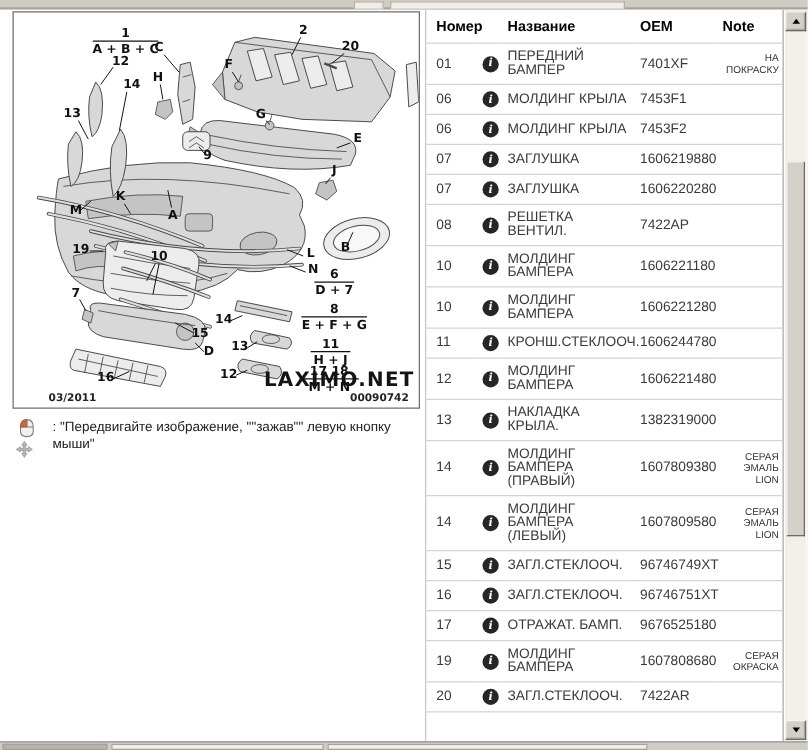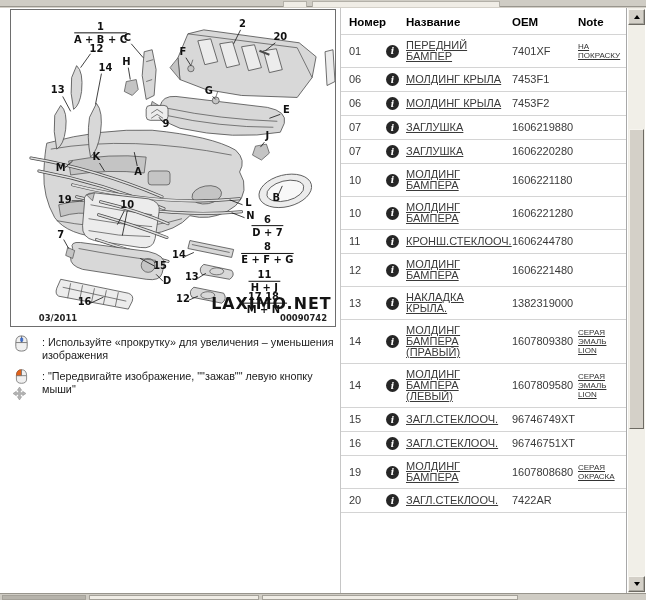--- a/index.html
+++ b/index.html
@@ -48,22 +48,22 @@
 
   
   .table-panel { position:absolute; left:340px; top:0; width:287px; height:100%;
                  border-left:1px solid #c6c6c6; border-right:1px solid #a8a8a8; background:#fff; }
   table { border-collapse:collapse; width:100%; table-layout:fixed; }
   th { font-size:11.5px; font-weight:bold; color:#000; text-align:left;
        padding:8px 3px 6px; border-bottom:1px solid #d4d4d4; }
   td { font-size:11px; color:#3a3a3a; line-height:11px; padding:5px 3px;
        border-bottom:1px solid #d4d4d4; vertical-align:middle; }
   .c-num, th.h-num { padding-left:8px; }
-  .c-name, .c-note { white-space:pre-line;text-decoration:underline; }
-  .c-note { font-size:8px; line-height:9px; color:#333; }
+  .c-name, .c-note { white-space:pre-line; }
+  .c-note { font-size:8px; line-height:9px; color:#333;text-align:right; }
   .info { width:13px; height:13px; border-radius:50%; background:#262626; color:#fff;
           font:italic bold 9px "DejaVu Serif",serif; display:inline-flex;
           align-items:center; justify-content:center; }
 
   
   .vscroll { position:absolute; left:628px; top:0; width:17px; height:585px; background:#f1efe8; }
   .sb-btn { position:absolute; left:0; width:17px; height:16px; background:#d4d0c8;
             border:1px solid; border-color:#f6f4ee #6d6a63 #6d6a63 #f6f4ee;
             box-shadow:inset -1px -1px 0 #aaa8a0; display:flex; align-items:center; justify-content:center; }
   .sb-up { top:1px; } .sb-down { bottom:1px; }
@@ -281,30 +281,20 @@
 
           <text class="dsmall" x="28" y="313">03/2011</text>
           <text class="dsmall" x="318" y="313" text-anchor="end">00090742</text>
           <text class="wmark" x="262" y="301">LAXIMO.NET</text>
         </svg>
       </div>
 
       <div class="help">
         <div class="help-row">
           <div class="help-ico">
-            <svg class="micon" width="19" height="19" viewBox="0 0 20 20">
-              <path d="M10,2 Q16,2 16,9 L16,13 Q16,18 10,18 Q4,18 4,13 L4,9 Q4,2 10,2 Z" fill="#f0f0f0" stroke="#7a7a7a"></path>
-              <path d="M10,2 L10,9 M4,9 L16,9" stroke="#7a7a7a" fill="none"></path>
-              <rect x="9" y="4" width="2.4" height="4" rx="1" fill="#3b6fd4" stroke="#2a4f9e" stroke-width=".5"></rect>
-            </svg>
-          </div>
-          <div class="help-text">: Используйте «прокрутку» для увеличения – уменьшения изображения</div>
-        </div>
-        <div class="help-row">
-          <div class="help-ico">
             <svg class="micon" width="19" height="17" viewBox="0 0 20 20">
               <path d="M10,2 Q16,2 16,9 L16,13 Q16,18 10,18 Q4,18 4,13 L4,9 Q4,2 10,2 Z" fill="#f0f0f0" stroke="#7a7a7a"></path>
               <path d="M10,2 Q4,2 4,9 L10,9 Z" fill="#e2621b" stroke="#a84a15" stroke-width=".6"></path>
               <path d="M10,2 L10,9 M4,9 L16,9" stroke="#7a7a7a" fill="none"></path>
             </svg>
             <svg class="micon" width="15" height="15" viewBox="0 0 14 14">
               <path d="M7,1 L9,4 L7.8,4 L7.8,6.2 L10,6.2 L10,5 L13,7 L10,9 L10,7.8 L7.8,7.8 L7.8,10 L9,10 L7,13 L5,10 L6.2,10 L6.2,7.8 L4,7.8 L4,9 L1,7 L4,5 L4,6.2 L6.2,6.2 L6.2,4 L5,4 Z" fill="#b5b5b5" stroke="#8d8d8d" stroke-width=".5"></path>
             </svg>
           </div>
           <div class="help-text">: "Передвигайте изображение, ""зажав"" левую кнопку мыши"</div>
@@ -362,20 +352,27 @@
               <td class="c-note"></td>
             </tr>
             <tr>
               <td class="c-num">07</td>
               <td class="c-ico"><span class="info">i</span></td>
               <td class="c-name">ЗАГЛУШКА</td>
               <td class="c-oem">1606220280</td>
               <td class="c-note"></td>
             </tr>
             <tr>
+              <td class="c-num">08</td>
+              <td class="c-ico"><span class="info">i</span></td>
+              <td class="c-name">РЕШЕТКА ВЕНТИЛ.</td>
+              <td class="c-oem">7422AP</td>
+              <td class="c-note"></td>
+            </tr>
+            <tr>
               <td class="c-num">10</td>
               <td class="c-ico"><span class="info">i</span></td>
               <td class="c-name">МОЛДИНГ
 БАМПЕРА</td>
               <td class="c-oem">1606221180</td>
               <td class="c-note"></td>
             </tr>
             <tr>
               <td class="c-num">10</td>
               <td class="c-ico"><span class="info">i</span></td>
@@ -433,20 +430,27 @@
               <td class="c-ico"><span class="info">i</span></td>
               <td class="c-name">ЗАГЛ.СТЕКЛООЧ.</td>
               <td class="c-oem">96746749XT</td>
               <td class="c-note"></td>
             </tr>
             <tr>
               <td class="c-num">16</td>
               <td class="c-ico"><span class="info">i</span></td>
               <td class="c-name">ЗАГЛ.СТЕКЛООЧ.</td>
               <td class="c-oem">96746751XT</td>
+              <td class="c-note"></td>
+            </tr>
+            <tr>
+              <td class="c-num">17</td>
+              <td class="c-ico"><span class="info">i</span></td>
+              <td class="c-name">ОТРАЖАТ. БАМП.</td>
+              <td class="c-oem">9676525180</td>
               <td class="c-note"></td>
             </tr>
             <tr>
               <td class="c-num">19</td>
               <td class="c-ico"><span class="info">i</span></td>
               <td class="c-name">МОЛДИНГ
 БАМПЕРА</td>
               <td class="c-oem">1607808680</td>
               <td class="c-note">СЕРАЯ
 ОКРАСКА</td>

